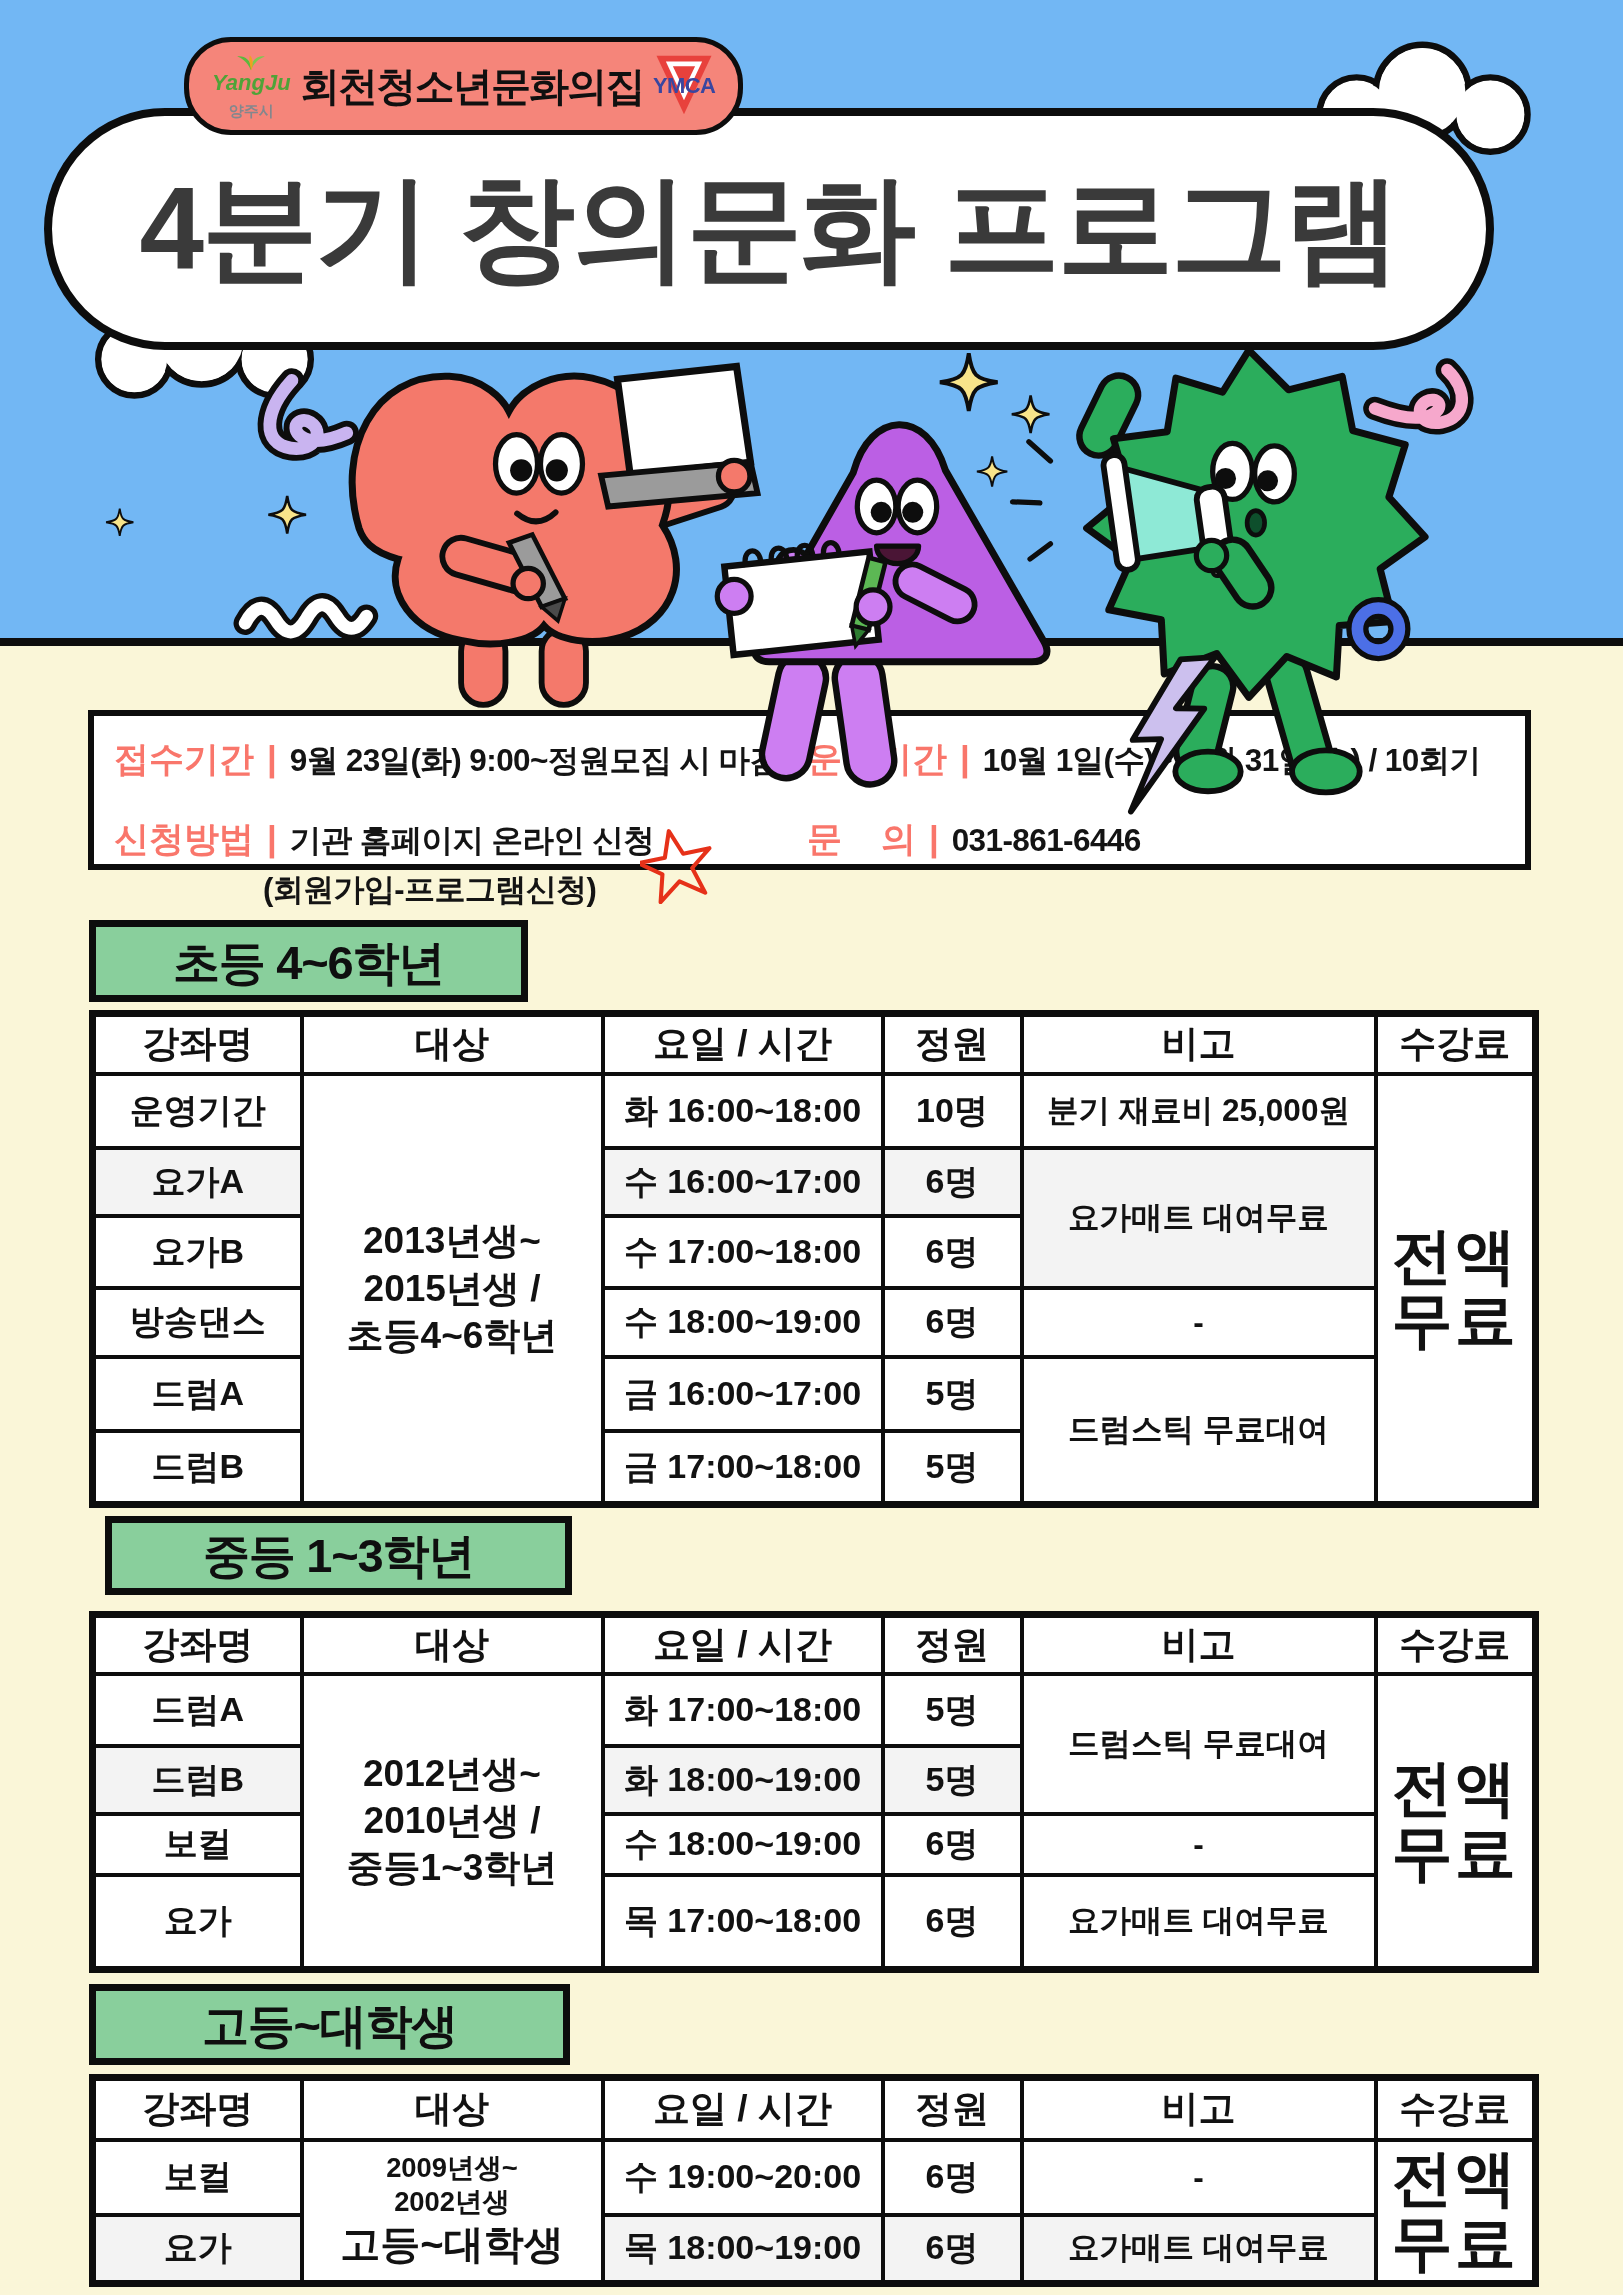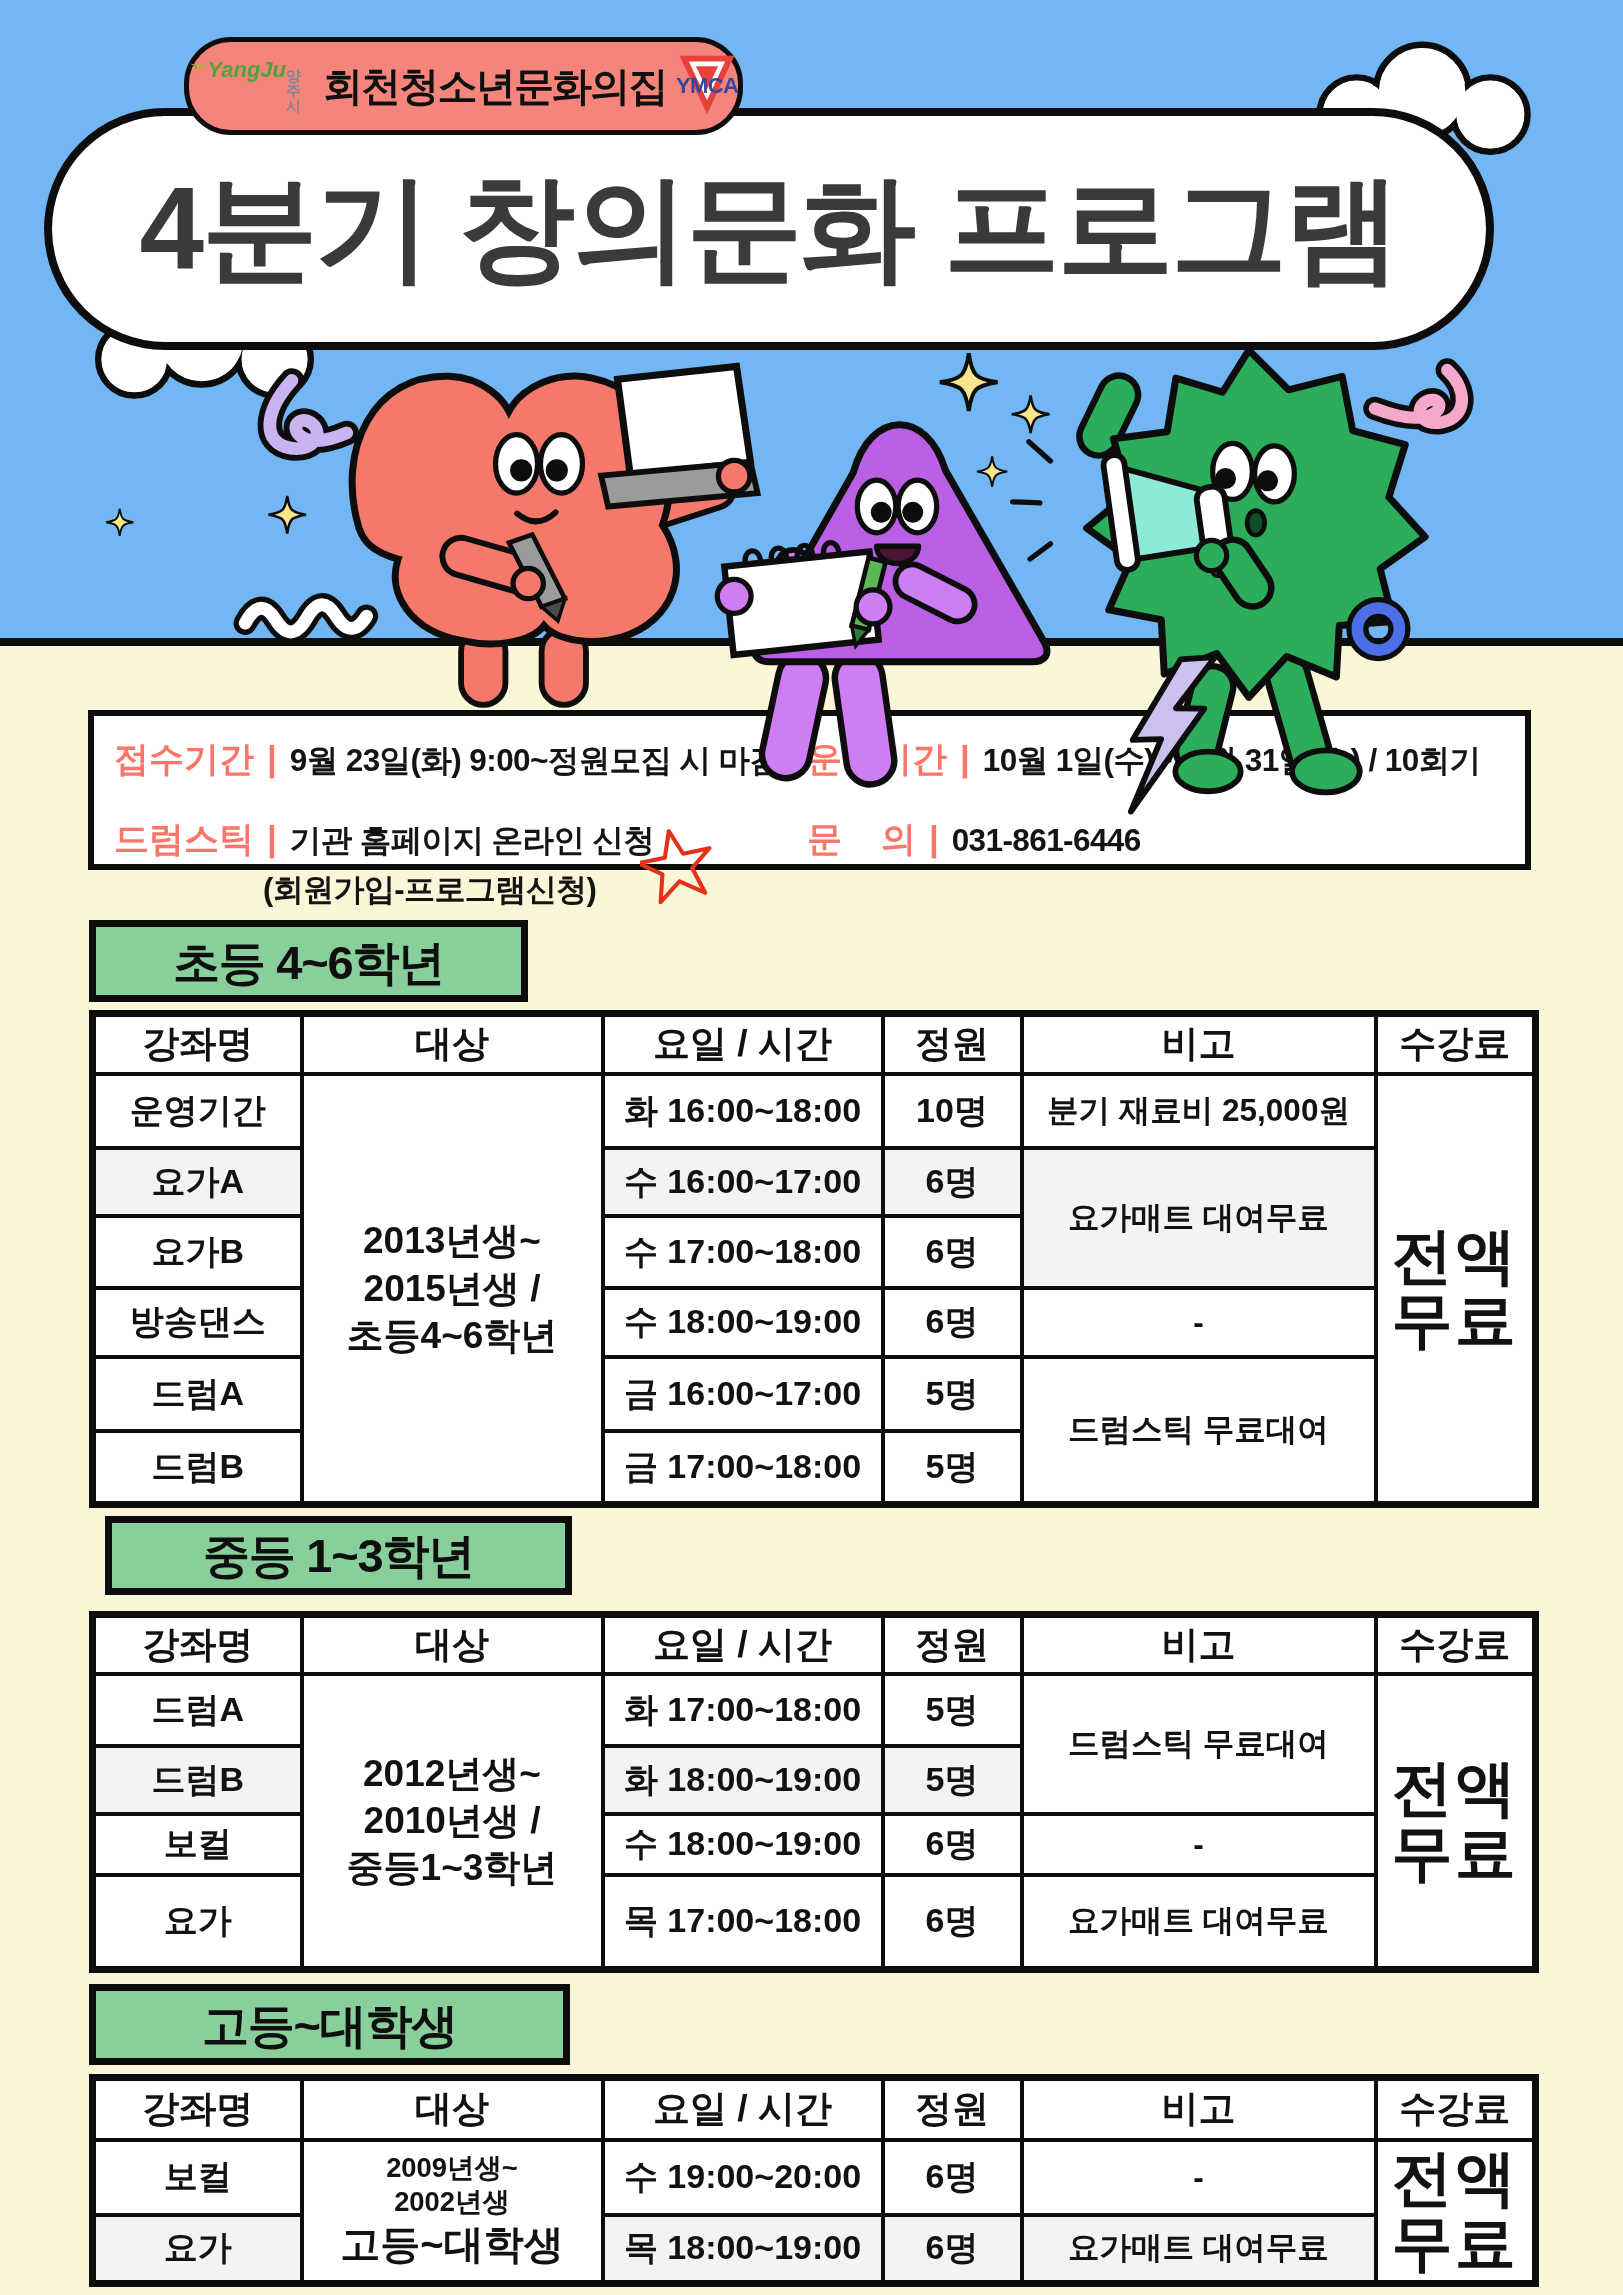--- a/index.html
+++ b/index.html
@@ -11,21 +11,21 @@
   .cloud{position:absolute;z-index:1;}
 
   .banner{position:absolute;left:44px;top:108px;width:1434px;height:226px;background:#ffffff;
           border:8.2px solid #0d0d0d;border-radius:193px;z-index:2;
           display:flex;align-items:center;justify-content:center;}
   .banner-title{font-size:116px;font-weight:900;color:#3a3a3a;letter-spacing:-2.3px;white-space:nowrap;}
 
   .badge{position:absolute;left:184px;top:37px;width:549px;height:88px;background:#F5857A;
          border:5.3px solid #0d0d0d;border-radius:47px;z-index:4;
          display:flex;align-items:center;justify-content:center;gap:9.3px;}
-  .yangju{display:flex;flex-direction:row;line-height:1;}
+  .yangju{display:flex;flex-direction:column;align-items:center;line-height:1;}
   .yangju-en{font-size:22px;font-weight:800;font-style:italic;color:#4FA338;}
   .yangju-city{font-size:15px;font-weight:700;color:#83878D;margin-top:9px;}
   .badge-name{font-size:40px;font-weight:800;color:#101010;letter-spacing:-1.8px;white-space:nowrap;}
   .ymca{position:relative;width:62px;height:70px;flex:0 0 auto;}
   .ymca svg{position:absolute;inset:0;}
   .ymca-label{position:absolute;top:22px;left:0;width:100%;text-align:center;
               font-size:22px;font-weight:900;color:#3946A0;letter-spacing:-0.6px;}
 
   .chars{position:absolute;left:0;top:0;width:1623px;height:2295px;z-index:3;pointer-events:none;}
 
@@ -249,21 +249,21 @@
   </svg>
 
   <div class="info-box">
     <div class="info-row" style="left:20px;top:20px">
       <span class="lbl">접수기간</span><span class="lbl">|</span><span class="val">9월 23일(화) 9:00~정원모집 시 마감</span>
     </div>
     <div class="info-row" style="left:713px;top:20px">
       <span class="lbl">운영기간</span><span class="lbl">|</span><span class="val">10월 1일(수)~12월 31일(수) / 10회기</span>
     </div>
     <div class="info-row" style="left:20px;top:100px">
-      <span class="lbl">드럼스틱</span><span class="lbl">|</span><span class="val">기관 홈페이지 온라인 신청</span>
+      <span class="lbl">신청방법</span><span class="lbl">|</span><span class="val">기관 홈페이지 온라인 신청</span>
     </div>
     <div class="info-row" style="left:713px;top:100px">
       <span class="lbl">문    의</span><span class="lbl">|</span><span class="val">031-861-6446</span>
     </div>
     <div class="info-row" style="left:169px;top:153px">
       <span class="val val-small">(회원가입-프로그램신청)</span>
     </div>
     <svg class="star-doodle" viewBox="0 0 125 130">
       <polygon points="62,4 78,47 124,47 88,74 101,120 62,92 23,120 36,74 0,47 46,47" fill="none" stroke="#E63119" stroke-width="7" stroke-linejoin="round" transform="rotate(-12 62 65)"></polygon>
     </svg>

